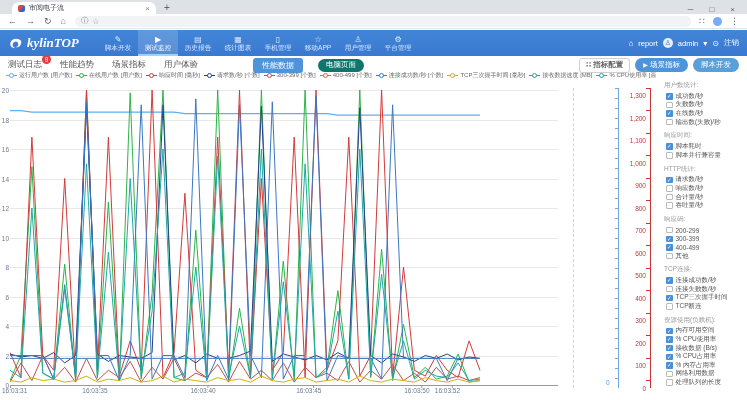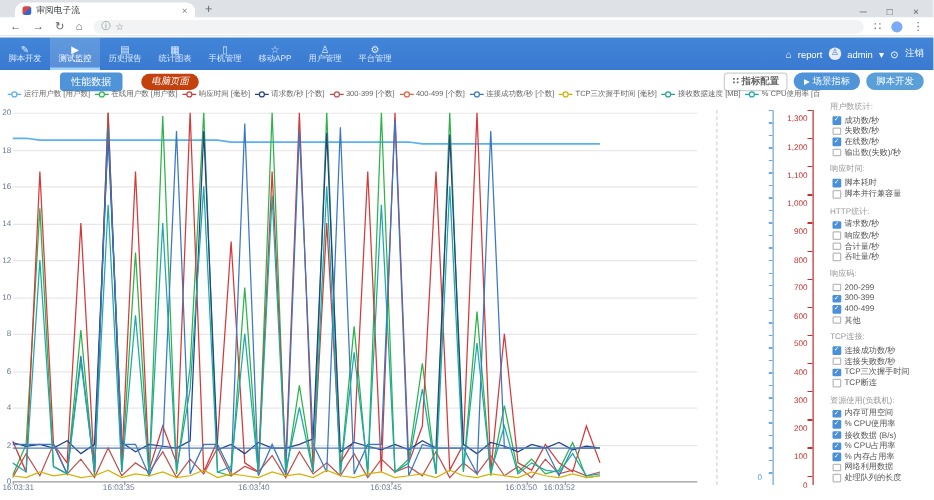--- a/index.html
+++ b/index.html
@@ -41,21 +41,21 @@
   .avatar10{width:10px;height:10px;border-radius:50%;background:#e8eef7;color:#3a79d0;
     font-size:7px;line-height:10px;text-align:center;}
 
   
   .toolbar{position:absolute;left:0;top:56px;width:747px;height:18px;display:flex;align-items:center;
     padding:0 8px;box-sizing:border-box;gap:15px;background:#fff;}
   .ttab{position:relative;font-size:8.5px;color:#555;white-space:nowrap;}
   .ttab .badge{position:absolute;top:-4px;right:-9px;width:9px;height:9px;border-radius:50%;
     background:#e23c3c;color:#fff;font-size:6.5px;line-height:9px;text-align:center;}
   .btn-view{background:#4f94d8;color:#fff;border-radius:3px;padding:2px 9px;font-size:8px;white-space:nowrap;margin-left:40px;}
-  .pill-view{background:#c2410c;color:#fff;border-radius:8px;padding:1.5px 8px;font-size:7.5px;white-space:nowrap;font-style:italic;}
+  .pill-view{background:#0f766e;color:#fff;border-radius:8px;padding:1.5px 8px;font-size:7.5px;white-space:nowrap;}
   .tb-right{margin-left:auto;display:flex;gap:5px;align-items:center;}
   .btn-cfg{border:1px solid #d0d0d0;border-radius:3px;color:#666;font-size:7.5px;padding:1.5px 6px;white-space:nowrap;background:#fff;font-weight:bold;}
   .btn-blue{background:#4f94d8;color:#fff;border-radius:9px;padding:2px 8px;font-size:7.5px;white-space:nowrap;}
   .btn-blue.lighter{background:#5b9fd8;}
 
   
   .legend{position:absolute;left:6px;top:71px;width:650px;height:12px;white-space:nowrap;overflow:hidden;
     font-size:6px;color:#666;}
   .lg-item{display:inline-flex;align-items:center;margin-right:4px;}
   .mk{position:relative;display:inline-block;width:11px;height:5px;margin-right:2px;}
@@ -112,20 +112,26 @@
     <div class="urlpill">
       <span style="color:#80868b;">ⓘ</span>
       <span style="color:#80868b;">☆</span>
     </div>
     <span class="rt-ic">∷</span>
     <span class="avatar9"></span>
     <span class="rt-ic">⋮</span>
   </div>
 
   <div class="apphdr">
+    <div class="brand">
+      <svg class="swirl" viewBox="0 0 16 14">
+        <path d="M14 4 C11 1 5 1 3 5 C1 9 4 12 8 12 C5 11 4 8 6 6 C8 4 11 5 11 8 C11 10 9 11 8 11 C12 12 15 8 14 4 Z" fill="#fff"></path>
+      </svg>
+      <span class="brandname">kylinTOP</span>
+    </div>
     <div class="mainnav" id="mainnav">
         <div class="nav-item">
           <span class="nico">✎</span>
           <span class="nlab">脚本开发</span>
         </div>
         <div class="nav-item active">
           <span class="nico">▶</span>
           <span class="nlab">测试监控</span>
         </div>
         <div class="nav-item">
@@ -158,20 +164,26 @@
       <span>report</span>
       <span class="avatar10">♙</span>
       <span>admin</span>
       <span class="wic">▾</span>
       <span class="wic">⊙</span>
       <span>注销</span>
     </div>
   </div>
 
   <div class="toolbar">
+    <span id="ttabs" style="display:flex;gap:18px;">
+        <span class="ttab">测试日志<span class="badge">9</span></span>
+        <span class="ttab">性能趋势</span>
+        <span class="ttab">场景指标</span>
+        <span class="ttab">用户体验</span>
+      </span>
     <span class="btn-view">性能数据</span>
     <span class="pill-view">电脑页面</span>
     <span class="tb-right">
       <span class="btn-cfg"><span>∷</span> <span>指标配置</span></span>
       <span class="btn-blue"><span style="font-size:6px;">▶</span> <span>场景指标</span></span>
       <span class="btn-blue lighter">脚本开发</span>
     </span>
   </div>
 
   <div class="legend" id="legend"><span class="lg-item">

